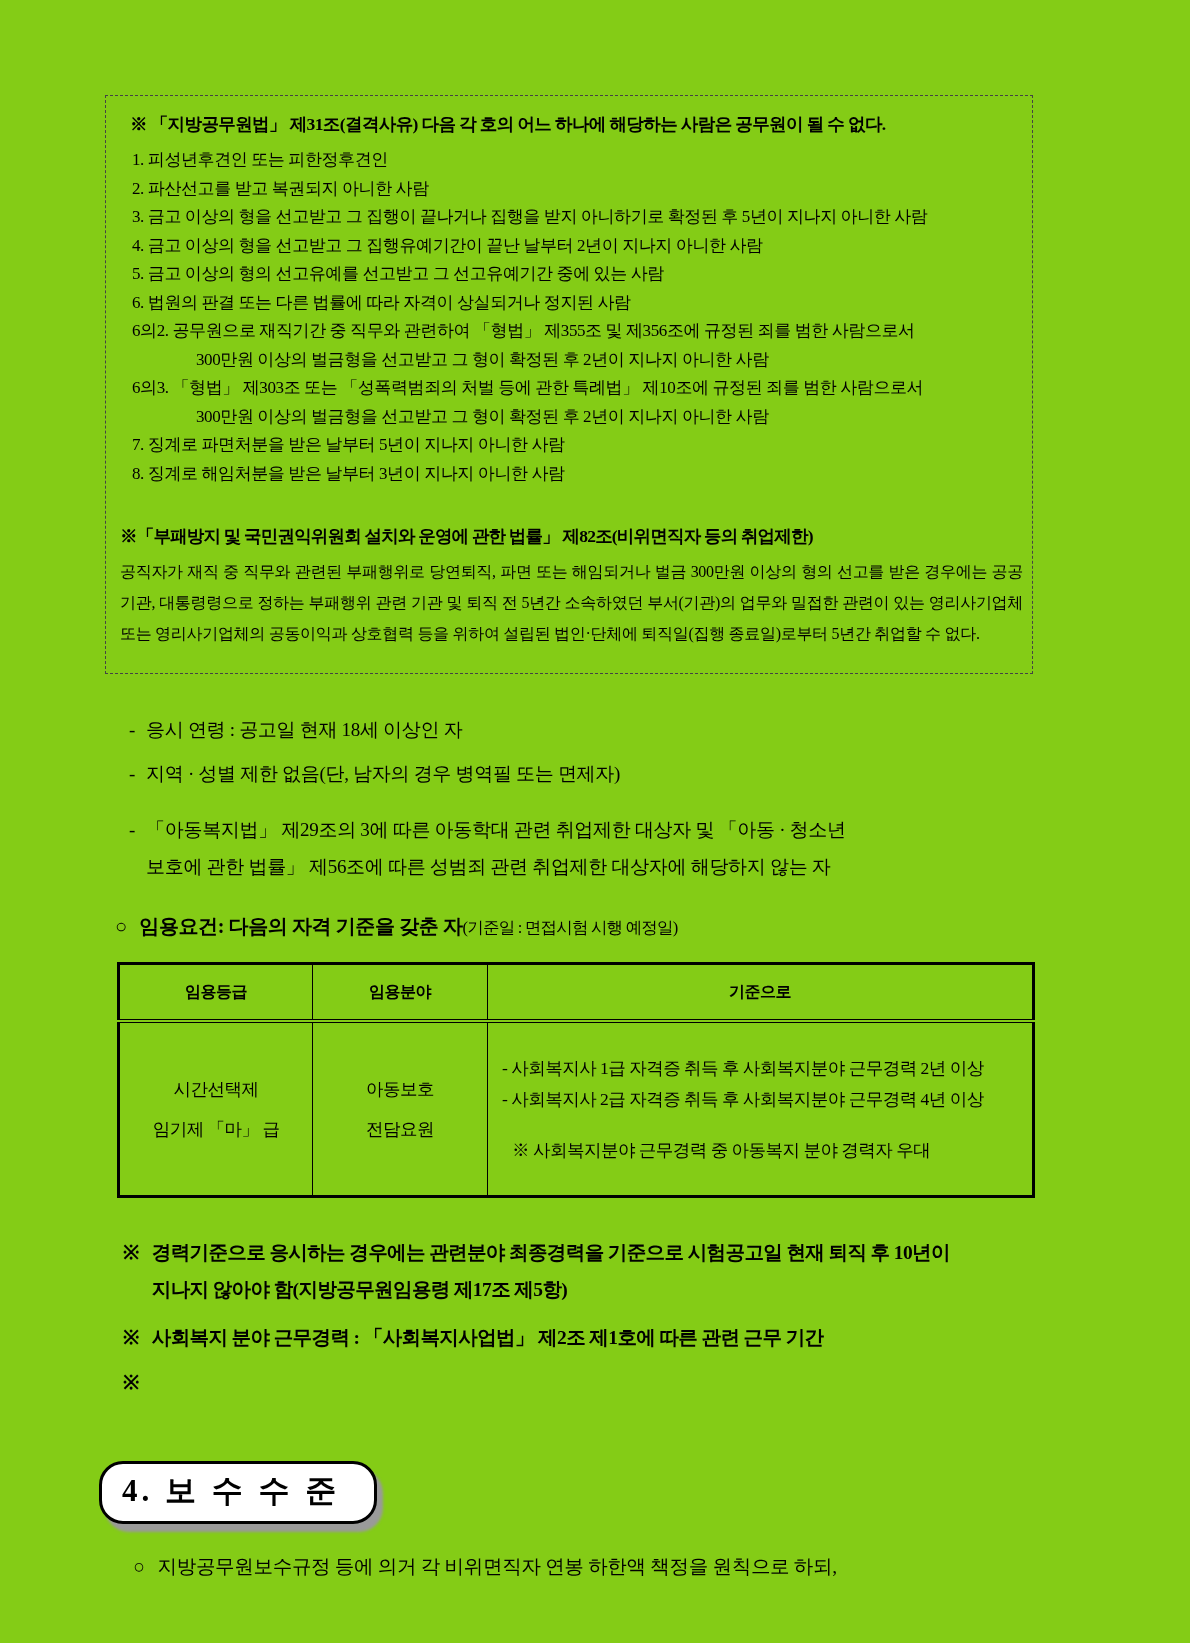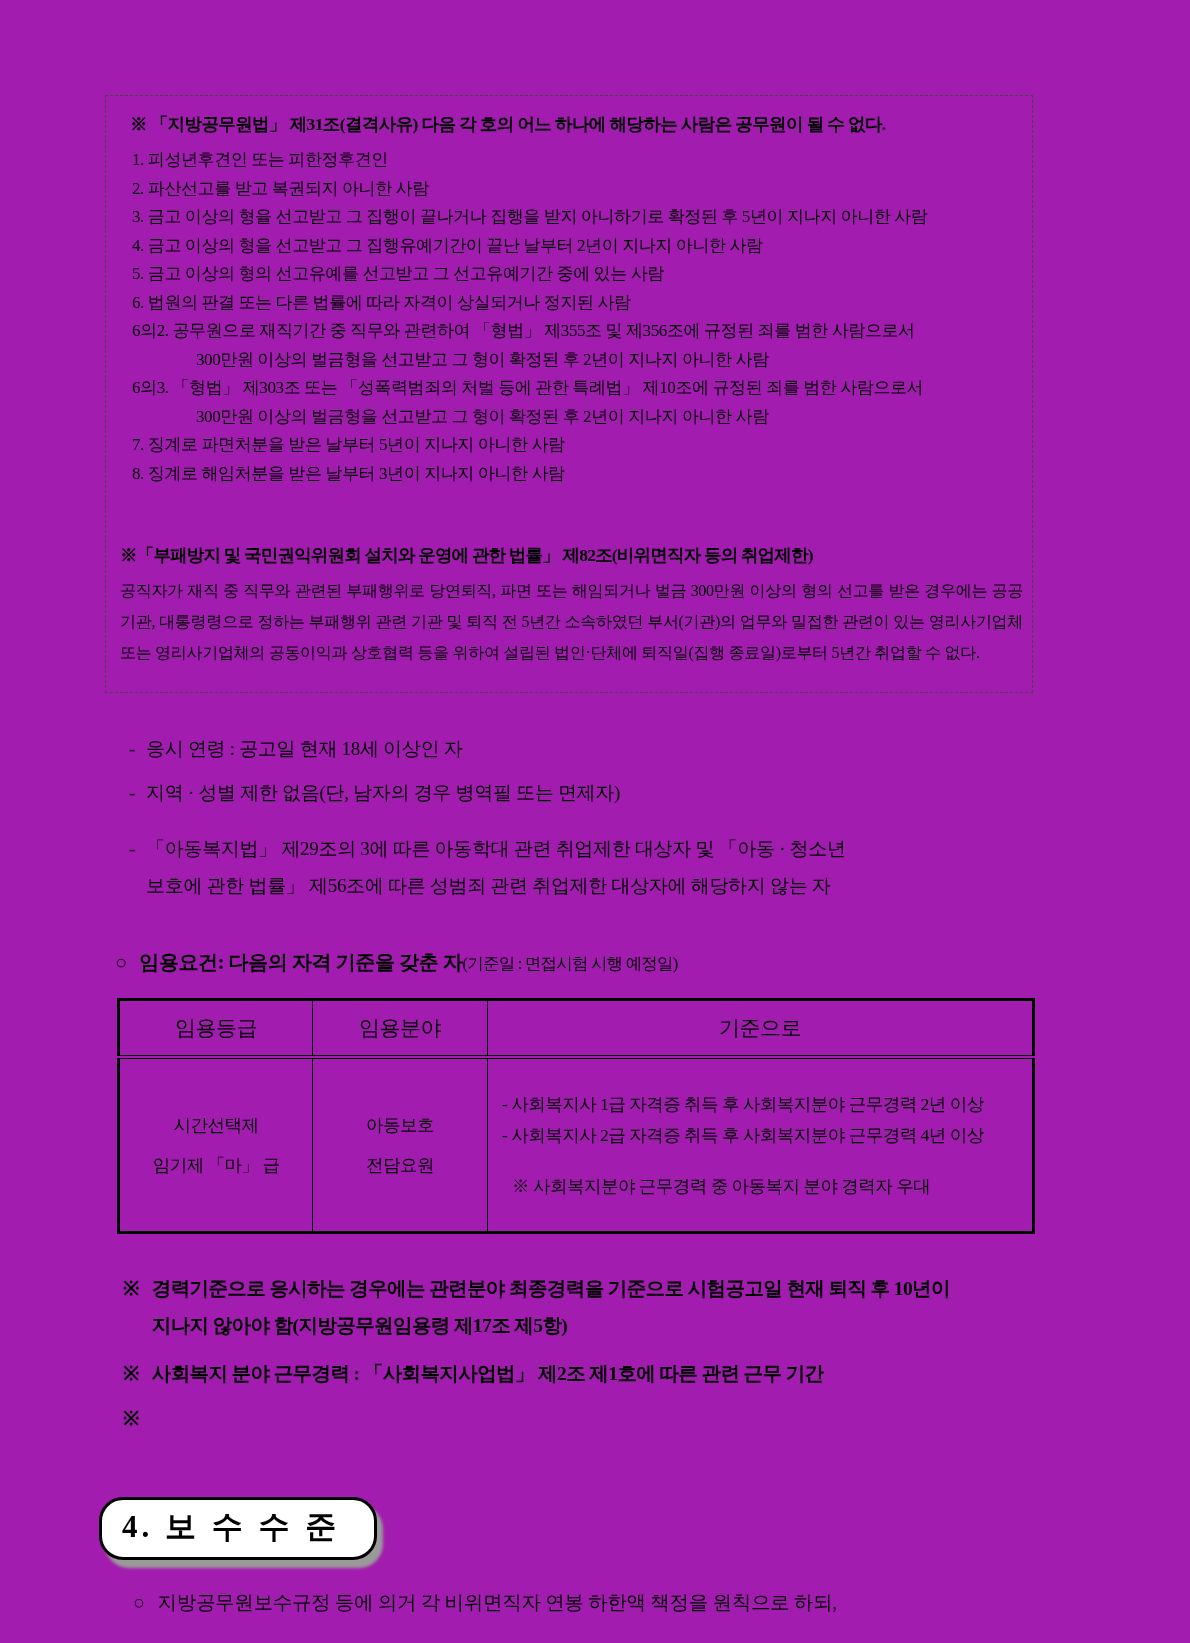--- a/index.html
+++ b/index.html
@@ -9,21 +9,21 @@
     color: #000000;
     font-family: "Liberation Serif", "DejaVu Serif", serif;
   }
   .page {
     position: relative;
     width: 1190px;
     height: 1643px;
     box-sizing: border-box;
     padding: 95px 55px 0 105px;
     overflow: hidden;
-    background: #a21caf;
+    background: #84cc16;
   }
   
   .notice-box {
     width: 928px;
     box-sizing: border-box;
     border: 1px dashed #444;
     padding: 16px 10px 24px 14px;
   }
   .law-header {
     font-weight: bold;
@@ -33,21 +33,21 @@
     margin-bottom: 10px;
   }
   .law-line {
     font-size: 17px;
     line-height: 28.5px;
     letter-spacing: -0.4px;
     padding-left: 12px;
     white-space: nowrap;
   }
   .law-line.cont { padding-left: 76px; }
-  .corr-section { margin-top: 55px; }
+  .corr-section { margin-top: 36px; }
   .corr-header {
     font-weight: bold;
     font-size: 17.5px;
     letter-spacing: -0.8px;
     margin-bottom: 8px;
   }
   .corr-body {
     font-size: 16px;
     line-height: 31px;
     letter-spacing: -0.3px;
@@ -60,41 +60,41 @@
     display: flex;
     font-size: 19px;
     line-height: 31px;
     margin-bottom: 13px;
     letter-spacing: -0.3px;
   }
   .dash-bullet .marker { margin-right: 11px; flex: 0 0 auto; }
   .dash-bullet.multiline { line-height: 37px; margin-top: 22px; }
   
   .section-heading {
-    margin-top: 45px;
+    margin-top: 28px;
     padding-left: 10px;
     font-size: 20px;
     letter-spacing: -0.4px;
   }
   .section-heading .marker-circle { font-weight: bold; margin-right: 8px; }
   .heading-bold { font-weight: bold; }
   .heading-note { font-size: 16.5px; letter-spacing: -0.8px; }
   
   .req-table {
     margin: 22px 0 0 12px;
     width: 918px;
     border-collapse: collapse;
     border: 3px solid #000;
   }
   .req-table th {
     border: 1px solid #000;
     border-bottom: 4px double #000;
     height: 52px;
-    font-size: 21px;
-    font-weight: normal;
+    font-size: 16px;
+    font-weight: bold;
     letter-spacing: -0.5px;
     text-align: center;
     vertical-align: middle;
   }
   .req-table td {
     border: 1px solid #000;
     height: 152px;
     vertical-align: middle;
     font-size: 17.5px;
     letter-spacing: -0.5px;

